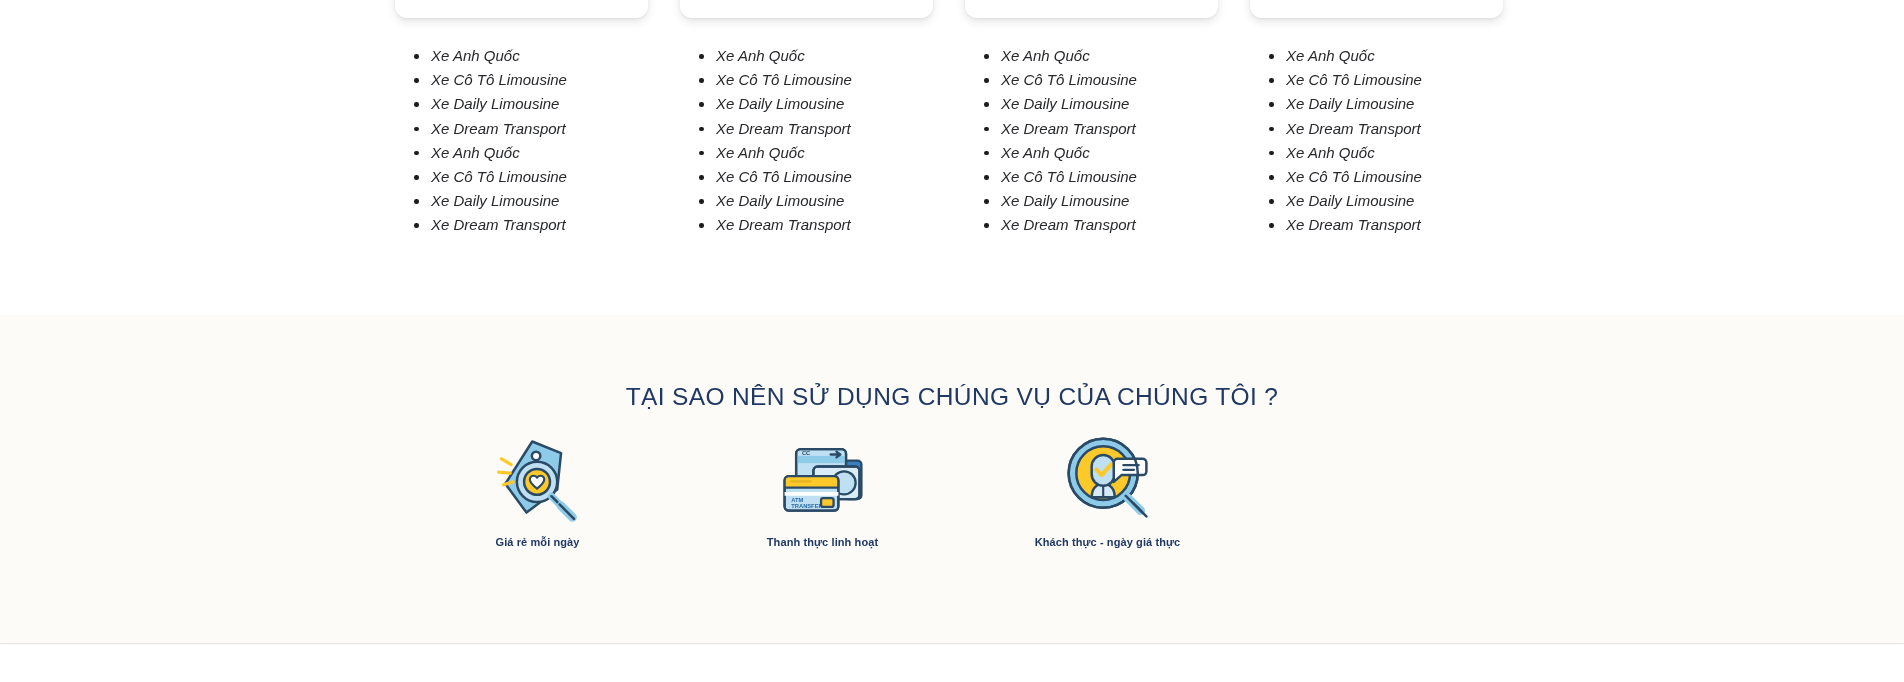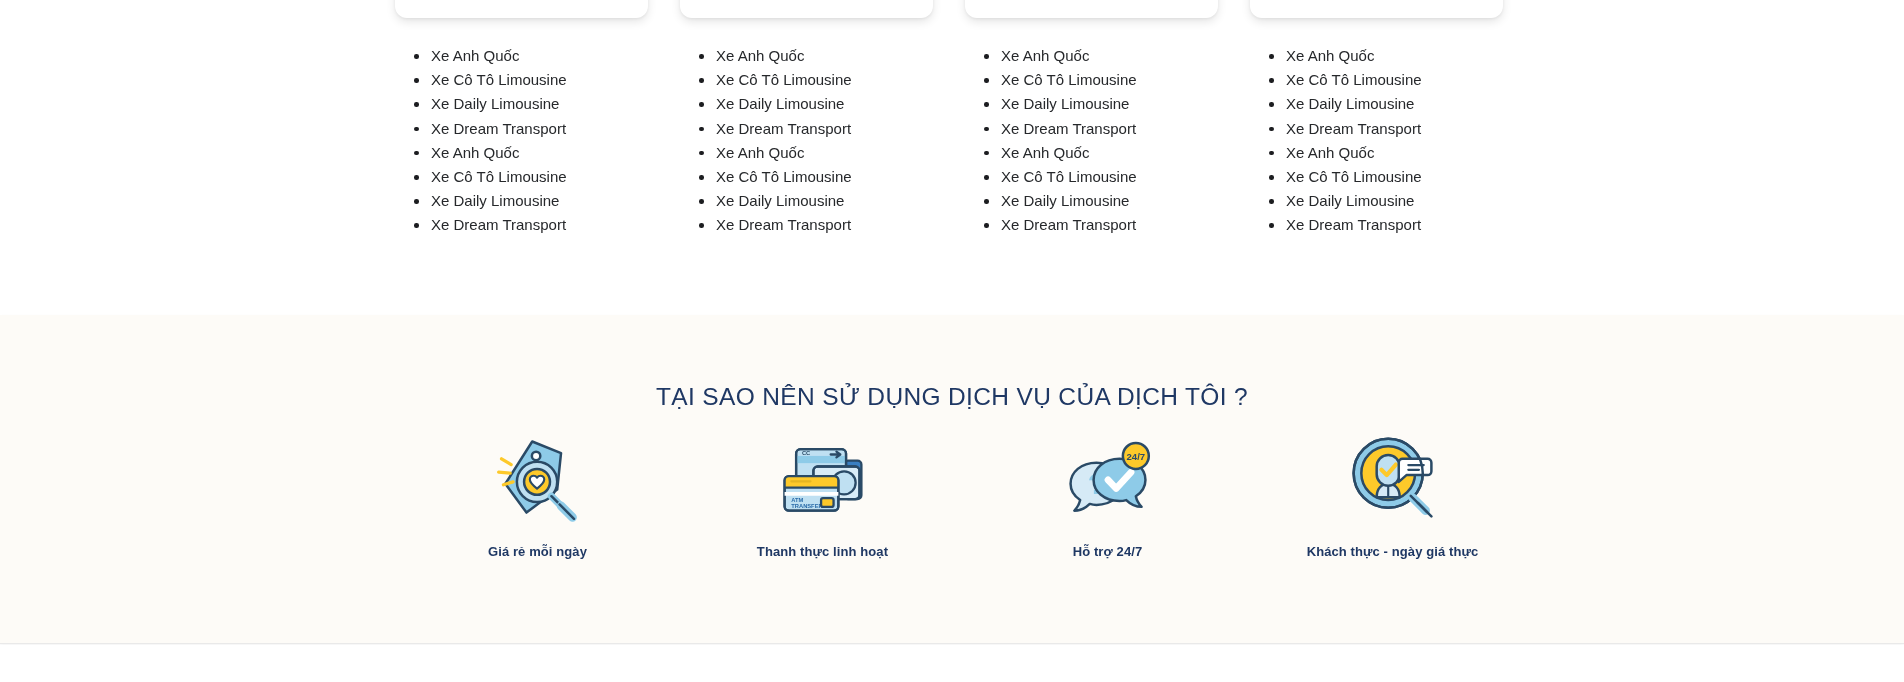--- a/index.html
+++ b/index.html
@@ -63,20 +63,21 @@
     white-space: nowrap;
     letter-spacing: .1px;
   }
 
   .route-list {
     list-style: none;
     margin: 7px;
     padding: 0;
     margin-top: 26px;
     margin-left: 19px;
+    font-style: italic;
   }
 
   .route-list li {
     position: relative;
     font-size: 15px;
     line-height: 24.2px;
     color: #26282b;
     padding-left: 17px;
     white-space: nowrap;
   }
@@ -133,22 +134,22 @@
     align-items: center;
   }
 
   .feature-icon {
     width: 96px;
     height: 96px;
     display: block;
   }
 
   .feature-label {
-    margin-top: 18px;
-    font-size: 13px;
+    margin-top: 10px;
+    font-size: 11px;
     font-weight: 700;
     color: #1f3864;
     text-align: right;
     white-space: nowrap;
     letter-spacing: .1px;
   }
 
   .bottom-white {
     position: absolute;
     top: 645px; left: 0;
@@ -227,21 +228,21 @@
           <li>Xe Daily Limousine</li>
           <li>Xe Dream Transport</li>
         </ul>
       </div>
 
     </div>
   </div>
 
   <div class="why-section"></div>
 
-  <div class="why-title">TẠI SAO NÊN SỬ DỤNG DỊCH VỤ CỦA DỊCH TÔI ?</div>
+  <div class="why-title">TẠI SAO NÊN SỬ DỤNG CHÚNG VỤ CỦA CHÚNG TÔI ?</div>
 
   <div class="features">
 
     <div class="feature">
       <span>
         <svg class="feature-icon" viewBox="0 0 100 100" xmlns="http://www.w3.org/2000/svg">
           <g stroke="#2a4a66" stroke-width="2.6" stroke-linecap="round" stroke-linejoin="round" fill="none">
             <path d="M44 12 L74 24 L70 62 L38 86 L16 56 Z" fill="#8ecbe8"></path>
             <circle cx="48" cy="27" r="4.4" fill="#ffffff"></circle>
             <path d="M12 30 L22 36" stroke="#fdc92a" stroke-width="3.4"></path>
@@ -282,35 +283,20 @@
             <path d="M17 53.5 h20" stroke-width="2.2" stroke="#e5b521" stroke-linecap="round"></path>
             <text x="17" y="75" font-family="Liberation Sans, sans-serif" font-size="6" font-weight="700" fill="#2a6ba8" stroke="none">ATM</text>
             <text x="17" y="81.5" font-family="Liberation Sans, sans-serif" font-size="6" font-weight="700" fill="#2a6ba8" stroke="none">TRANSFER</text>
             <rect x="48" y="71" width="13" height="9" rx="2" fill="#fdc92a"></rect>
           </g>
         </svg>
       </span>
       <span class="feature-label">Thanh thực linh hoạt</span>
     </div>
 
-    <div class="feature">
-      <span>
-        <svg class="feature-icon" viewBox="0 0 100 100" xmlns="http://www.w3.org/2000/svg">
-          <g stroke="#2a4a66" stroke-width="2.6" stroke-linejoin="round" stroke-linecap="round" fill="none">
-            <path d="M38 34 C22 34 11 44 11 56 C11 63 15 69 21 73 C20 78 18 81 15 84 C21 84 27 81 31 77 C33 77.6 35.5 78 38 78 C54 78 65 68 65 56 C65 44 54 34 38 34 Z" fill="#d6eaf6"></path>
-            <text x="38" y="67" text-anchor="middle" font-family="Liberation Sans, sans-serif" font-size="30" font-weight="700" fill="#8ecbe8" stroke="none">?</text>
-            <path d="M62 30 C46 30 35 40 35 52 C35 64 46 74 62 74 C64.5 74 67 73.6 69 73 C73 77 79 80 85 80 C82 77 80 74 79 69 C85 65 89 59 89 52 C89 40 78 30 62 30 Z" fill="#8ecbe8"></path>
-            <path d="M50 52 L58.5 61 L74 44" stroke="#ffffff" stroke-width="7" stroke-linecap="round" stroke-linejoin="round"></path>
-            <circle cx="79" cy="27" r="13.5" fill="#fdc92a"></circle>
-            <text x="79" y="31.5" text-anchor="middle" font-family="Liberation Sans, sans-serif" font-size="10" font-weight="700" fill="#2a4a66" stroke="none">24/7</text>
-          </g>
-        </svg>
-      </span>
-      <span class="feature-label">Hỗ trợ 24/7</span>
-    </div>
 
     <div class="feature">
       <span>
         <svg class="feature-icon" viewBox="0 0 100 100" xmlns="http://www.w3.org/2000/svg">
           <g stroke="#2a4a66" stroke-width="2.6" stroke-linejoin="round" stroke-linecap="round" fill="none">
             <circle cx="45" cy="45" r="36" fill="#8ecbe8"></circle>
             <circle cx="45" cy="45" r="28" fill="#fdc92a"></circle>
             <path d="M33 70 C33 61 38 56 45 56 C52 56 57 61 57 70 Z" fill="#d6eaf6"></path>
             <path d="M45 56 v14" stroke-width="2.2"></path>
             <rect x="33" y="26" width="24" height="32" rx="12" fill="#bfe0f2"></rect>

